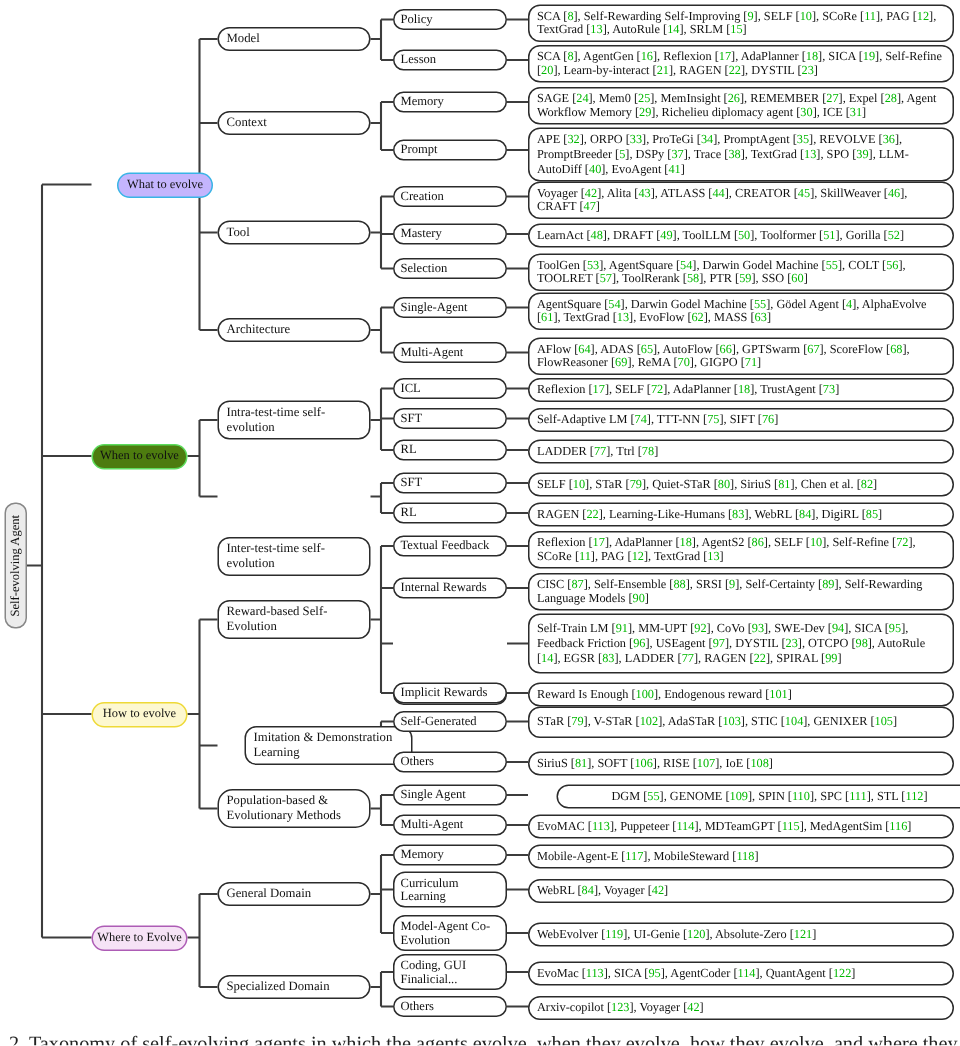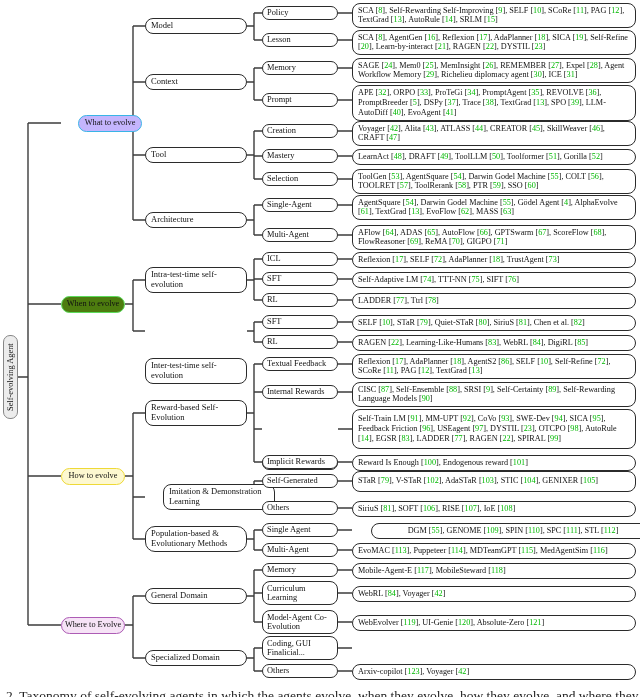--- a/index.html
+++ b/index.html
@@ -137,17 +137,20 @@
     <div class="node lvl3" style="left: 262px; top: 581px; width: 76px; min-height: 24px;">Curriculum Learning</div>
     <div class="node leaf" style="left: 352px; top: 586px; width: 284px; min-height: 14px;">
       <span>WebRL [<span class="cite">84</span>], Voyager [<span class="cite">42</span>]</span>
     </div>
     <div class="node lvl3" style="left: 262px; top: 610px; width: 76px; min-height: 24px;">Model-Agent Co-Evolution</div>
     <div class="node leaf" style="left: 352px; top: 615px; width: 284px; min-height: 14px;">
       <span>WebEvolver [<span class="cite">119</span>], UI-Genie [<span class="cite">120</span>], Absolute-Zero [<span class="cite">121</span>]</span>
     </div>
     <div class="node lvl2" style="left: 145px; top: 650px; width: 102px; min-height: 16px;">Specialized Domain</div>
     <div class="node lvl3" style="left: 262px; top: 636px; width: 76px; min-height: 24px;">Coding, GUI Finalicial...</div>
+    <div class="node leaf" style="left: 352px; top: 641px; width: 284px; min-height: 14px;">
+      <span>EvoMac [<span class="cite">113</span>], SICA [<span class="cite">95</span>], AgentCoder [<span class="cite">114</span>], QuantAgent [<span class="cite">122</span>]</span>
+    </div>
     <div class="node lvl3" style="left: 262px; top: 664px; width: 76px; min-height: 14px;">Others</div>
     <div class="node leaf" style="left: 352px; top: 664px; width: 284px; min-height: 14px;">
       <span>Arxiv-copilot [<span class="cite">123</span>], Voyager [<span class="cite">42</span>]</span>
     </div>
   </div>
 
 </body></html>

